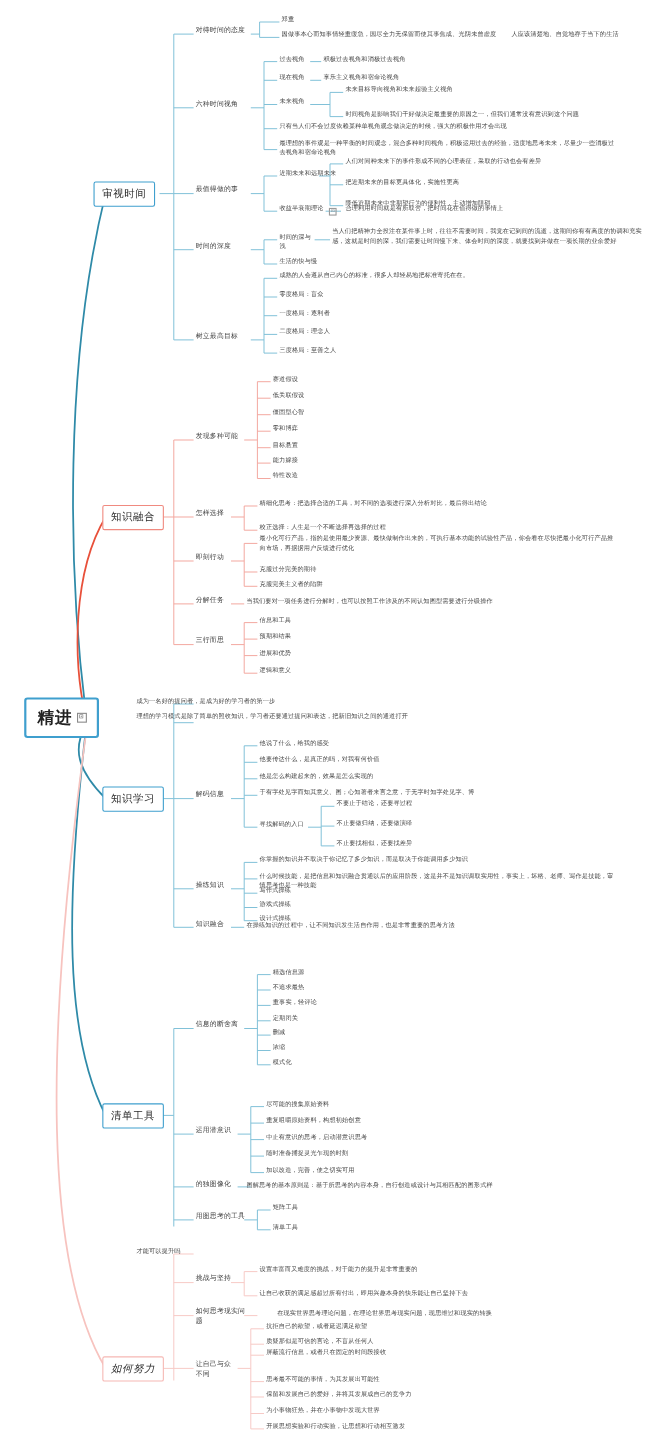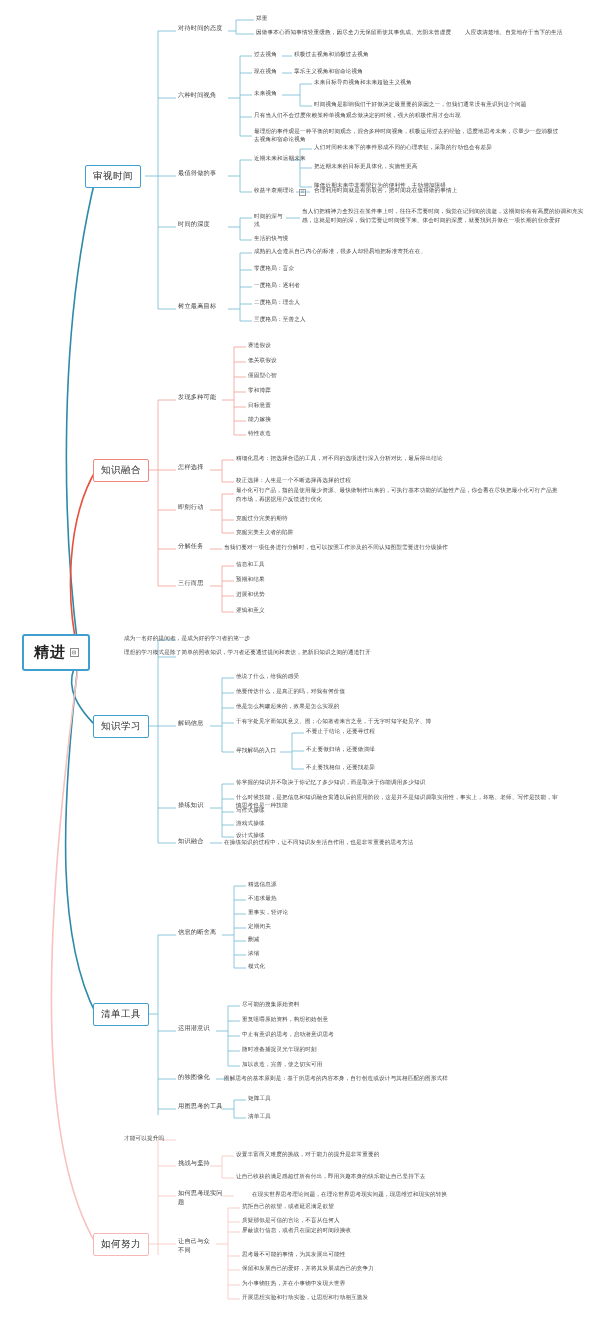--- a/index.html
+++ b/index.html
@@ -24,21 +24,21 @@
     display:inline-block;width:7px;height:7px;border:1px solid #8a8a8a;
     font-size:5px;line-height:6px;text-align:center;color:#666;background:#fff;
   }
 
   .l1{
     border:1px solid;background:#fff;border-radius:2px;
     font-size:9.5px;color:#2b2b2b;padding:4px 7px;letter-spacing:.5px;
   }
   .l1.c-teal{border-color:#3f9fce;}
   .l1.c-red{border-color:#f08a80;}
-  .l1.c-pink{border-color:#f6b8b4;}
+  .l1.c-pink{border-color:#f6b8b4;font-style:italic;}
 
   .l2{font-size:6.2px;color:#3c3c3c;letter-spacing:.2px;line-height:1.45;padding:0 2px 1px 2px;}
   .l3{font-size:5.6px;color:#444;letter-spacing:.15px;line-height:1.5;padding:0 2px 1px 2px;}
   .l3.wide{line-height:1.55;}
   .mini{display:inline-block;width:5px;height:5px;border:1px solid #9a9a9a;font-size:4px;
         line-height:4px;text-align:center;color:#777;vertical-align:1px;margin-left:3px;}
 </style>
 </head>
 <body>
 

